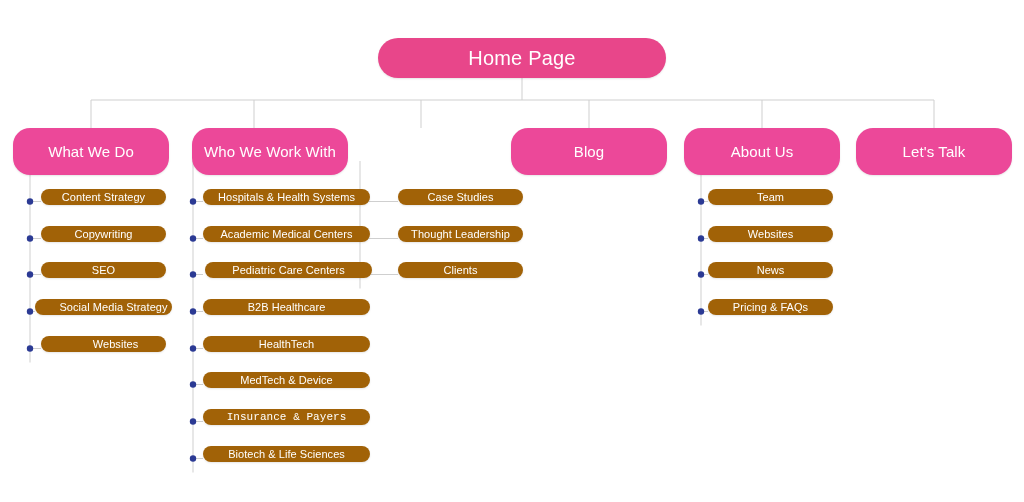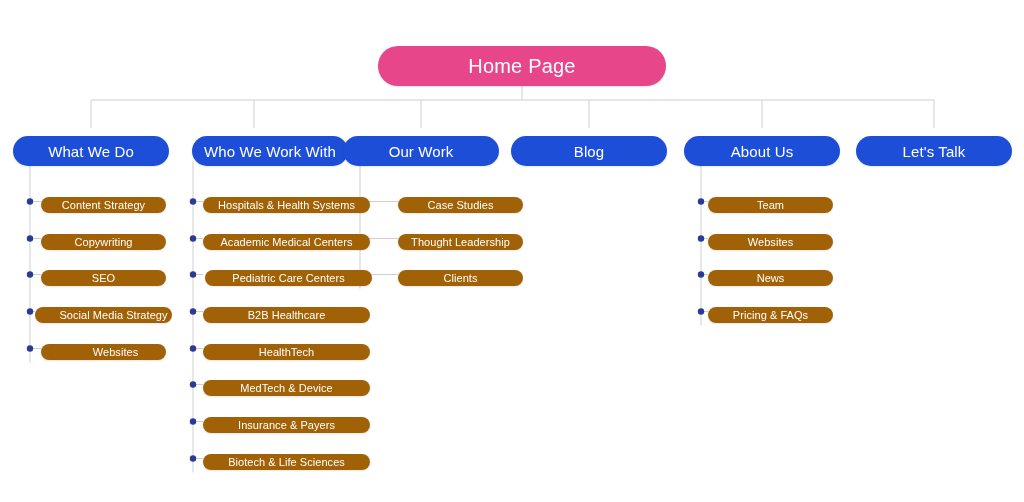--- a/index.html
+++ b/index.html
@@ -30,34 +30,33 @@
   .node {
     position: absolute;
     box-sizing: border-box;
     display: flex;
     align-items: center;
     justify-content: center;
     text-align: center;
     color: #ffffff;
     white-space: nowrap;
     line-height: 1;
-    margin-top: 8px;
   }
   .node-root {
     background: #E8468A;
     border-radius: 22px;
     height: 40px;
     font-size: 20px;
     letter-spacing: 0.2px;
     box-shadow: 0 1px 2px rgba(0,0,0,0.10);
   }
   .node-l2 {
-    background: #1d4ed8;
+    background: #ec4899;
     border-radius: 17px;
-    height: 30px;
+    height: 47px;
     font-size: 15px;
     letter-spacing: 0.1px;
     box-shadow: 0 1px 2px rgba(0,0,0,0.10);
   }
   .node-l3 {
     background: #a16207;
     border-radius: 13px;
     height: 16px;
     font-size: 11px;
     letter-spacing: 0.05px;
@@ -131,23 +130,20 @@
   <div class="node node-root" style="left:378px; top:38px; width:288px;">
     <span>Home Page</span>
   </div>
 
   <div class="node node-l2" style="left:13px; top:128px; width:156px;">
     <span>What We Do</span>
   </div>
   <div class="node node-l2" style="left:192px; top:128px; width:156px;">
     <span>Who We Work With</span>
   </div>
-  <div class="node node-l2" style="left:343px; top:128px; width:156px;">
-    <span>Our Work</span>
-  </div>
   <div class="node node-l2" style="left:511px; top:128px; width:156px;">
     <span>Blog</span>
   </div>
   <div class="node node-l2" style="left:684px; top:128px; width:156px;">
     <span>About Us</span>
   </div>
   <div class="node node-l2" style="left:856px; top:128px; width:156px;">
     <span>Let's Talk</span>
   </div>
 
@@ -178,21 +174,21 @@
   </div>
   <div class="node node-l3" style="left:203px; top:299px; width:167px;">
     <span>B2B Healthcare</span>
   </div>
   <div class="node node-l3" style="left:203px; top:336px; width:167px;">
     <span>HealthTech</span>
   </div>
   <div class="node node-l3" style="left:203px; top:372px; width:167px;">
     <span>MedTech &amp; Device</span>
   </div>
-  <div class="node node-l3" style="left:203px; top:409px; width:167px;">
+  <div class="node node-l3" style="left:203px; top:409px; width:167px;font-family:Liberation Mono, monospace;">
     <span>Insurance &amp; Payers</span>
   </div>
   <div class="node node-l3" style="left:203px; top:446px; width:167px;">
     <span>Biotech &amp; Life Sciences</span>
   </div>
 
   <div class="node node-l3" style="left:398px; top:189px; width:125px;">
     <span>Case Studies</span>
   </div>
   <div class="node node-l3" style="left:398px; top:226px; width:125px;">

